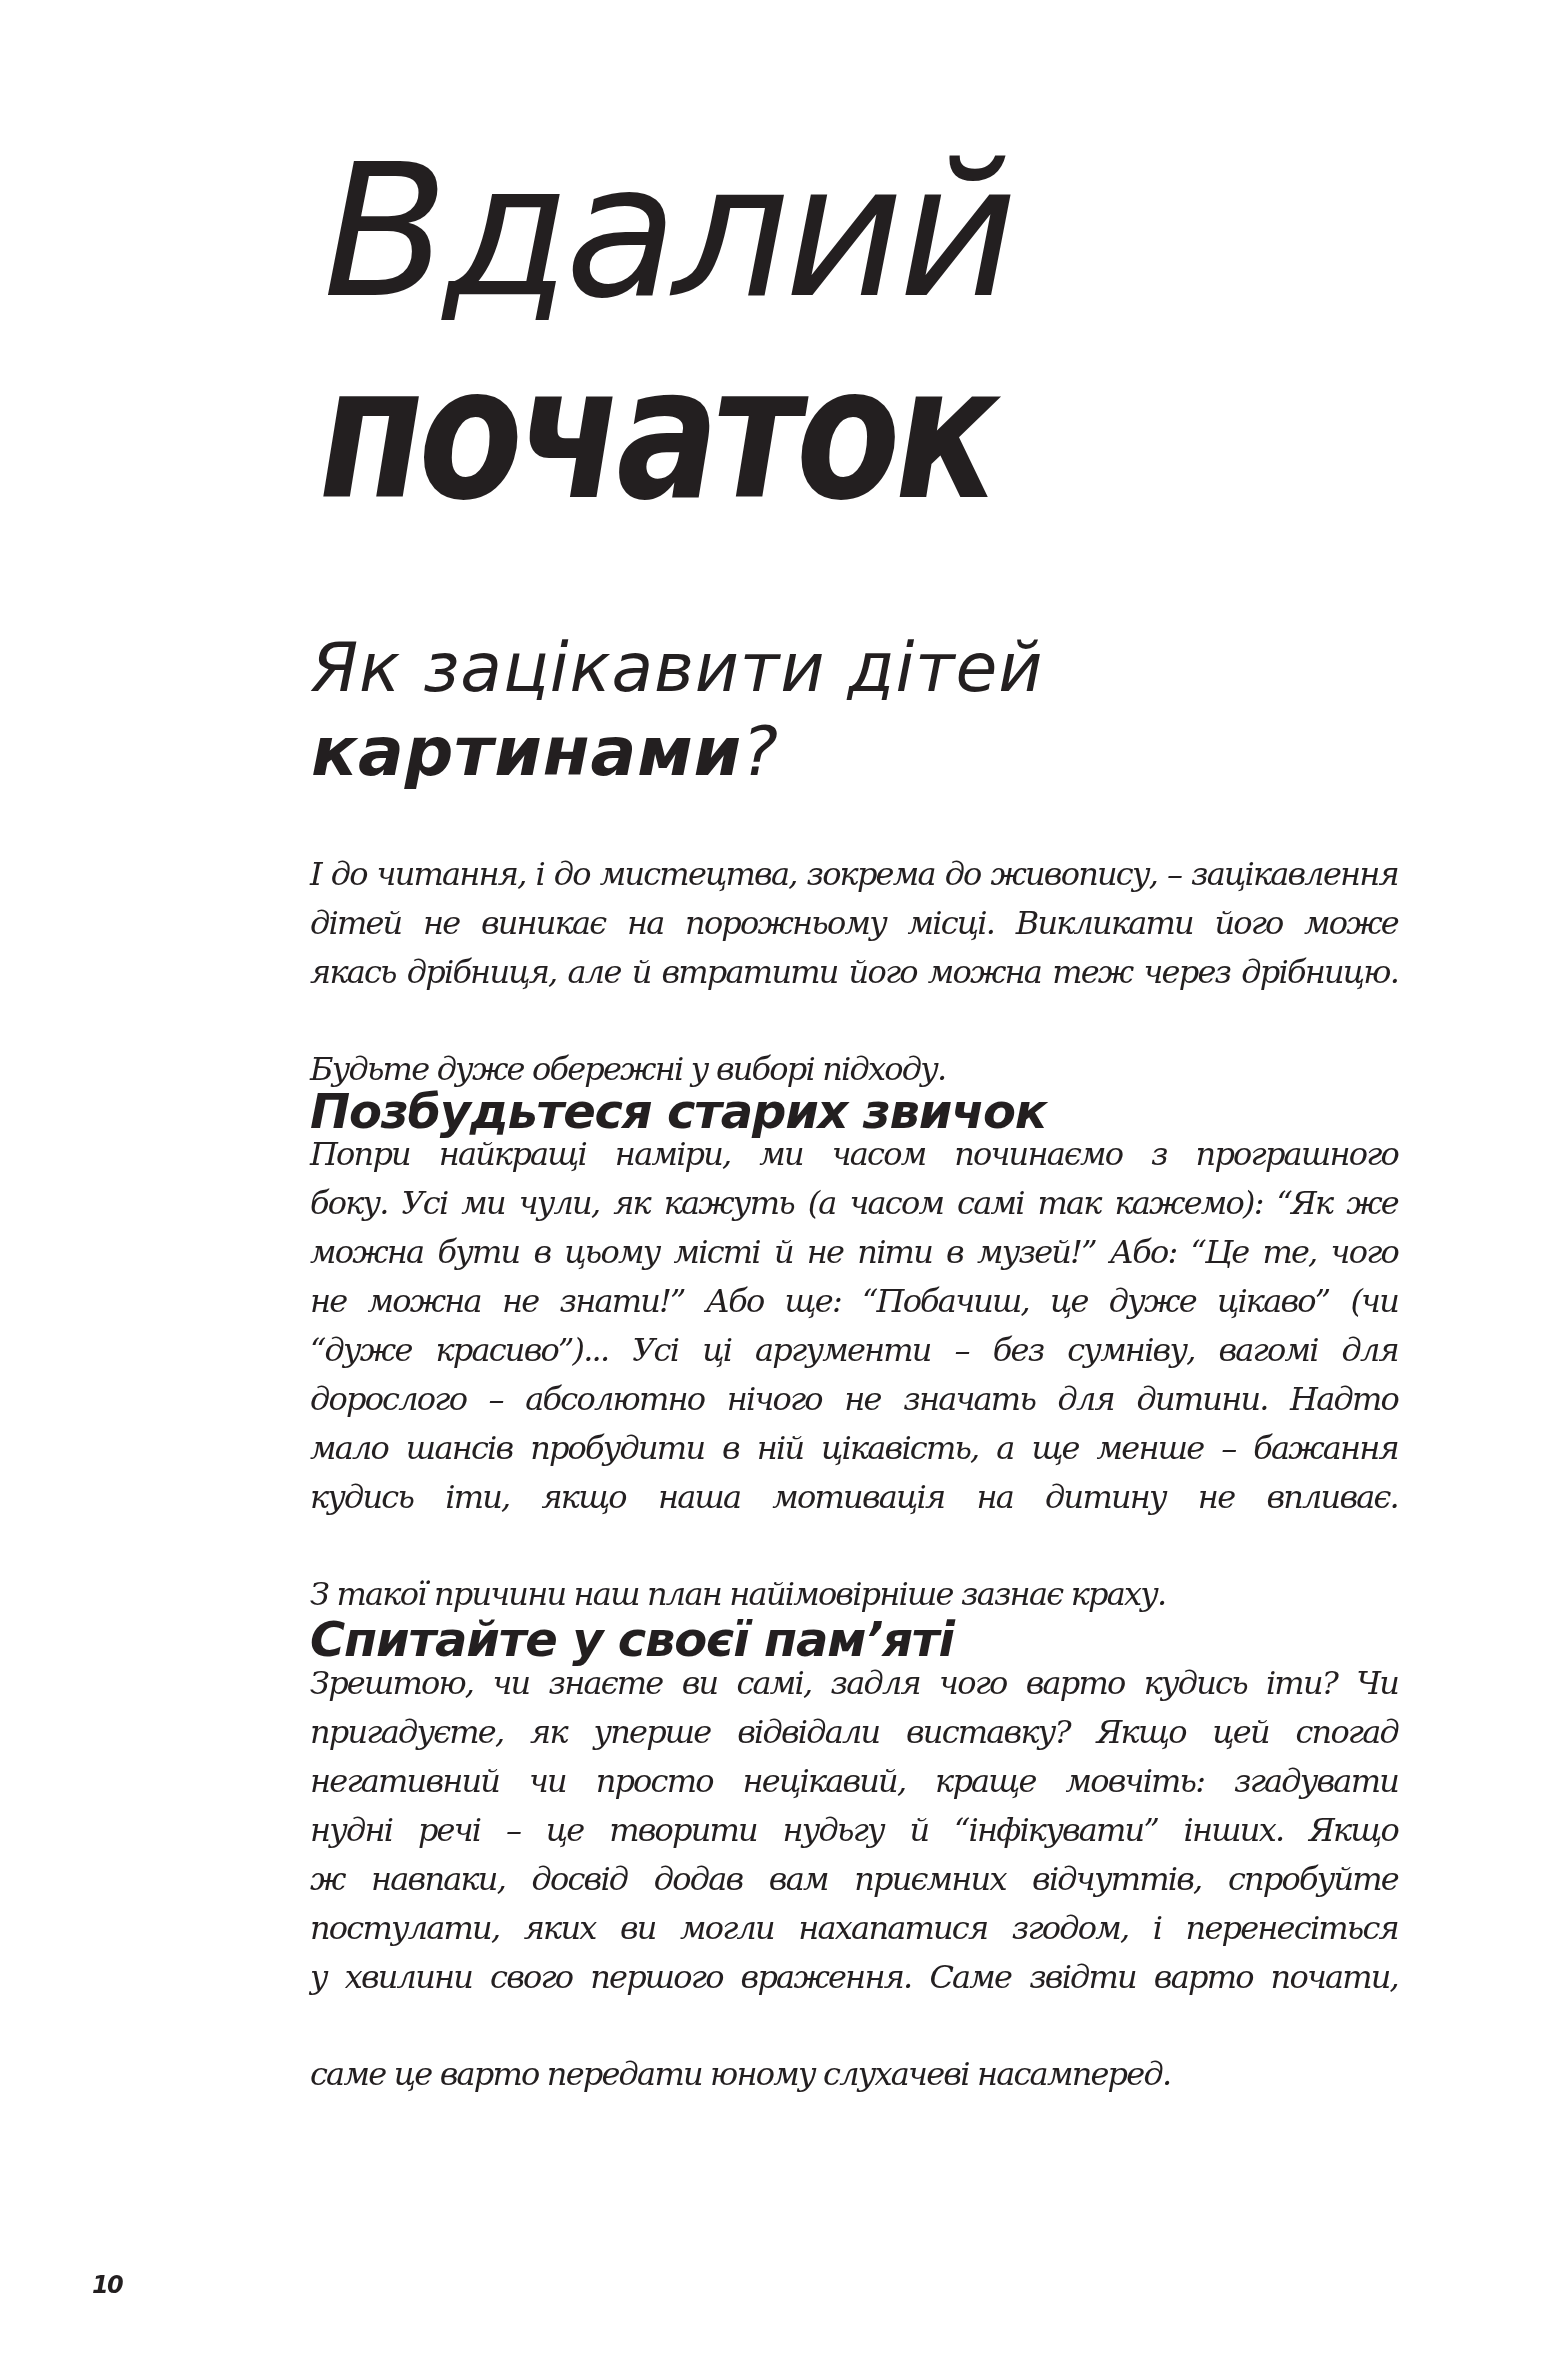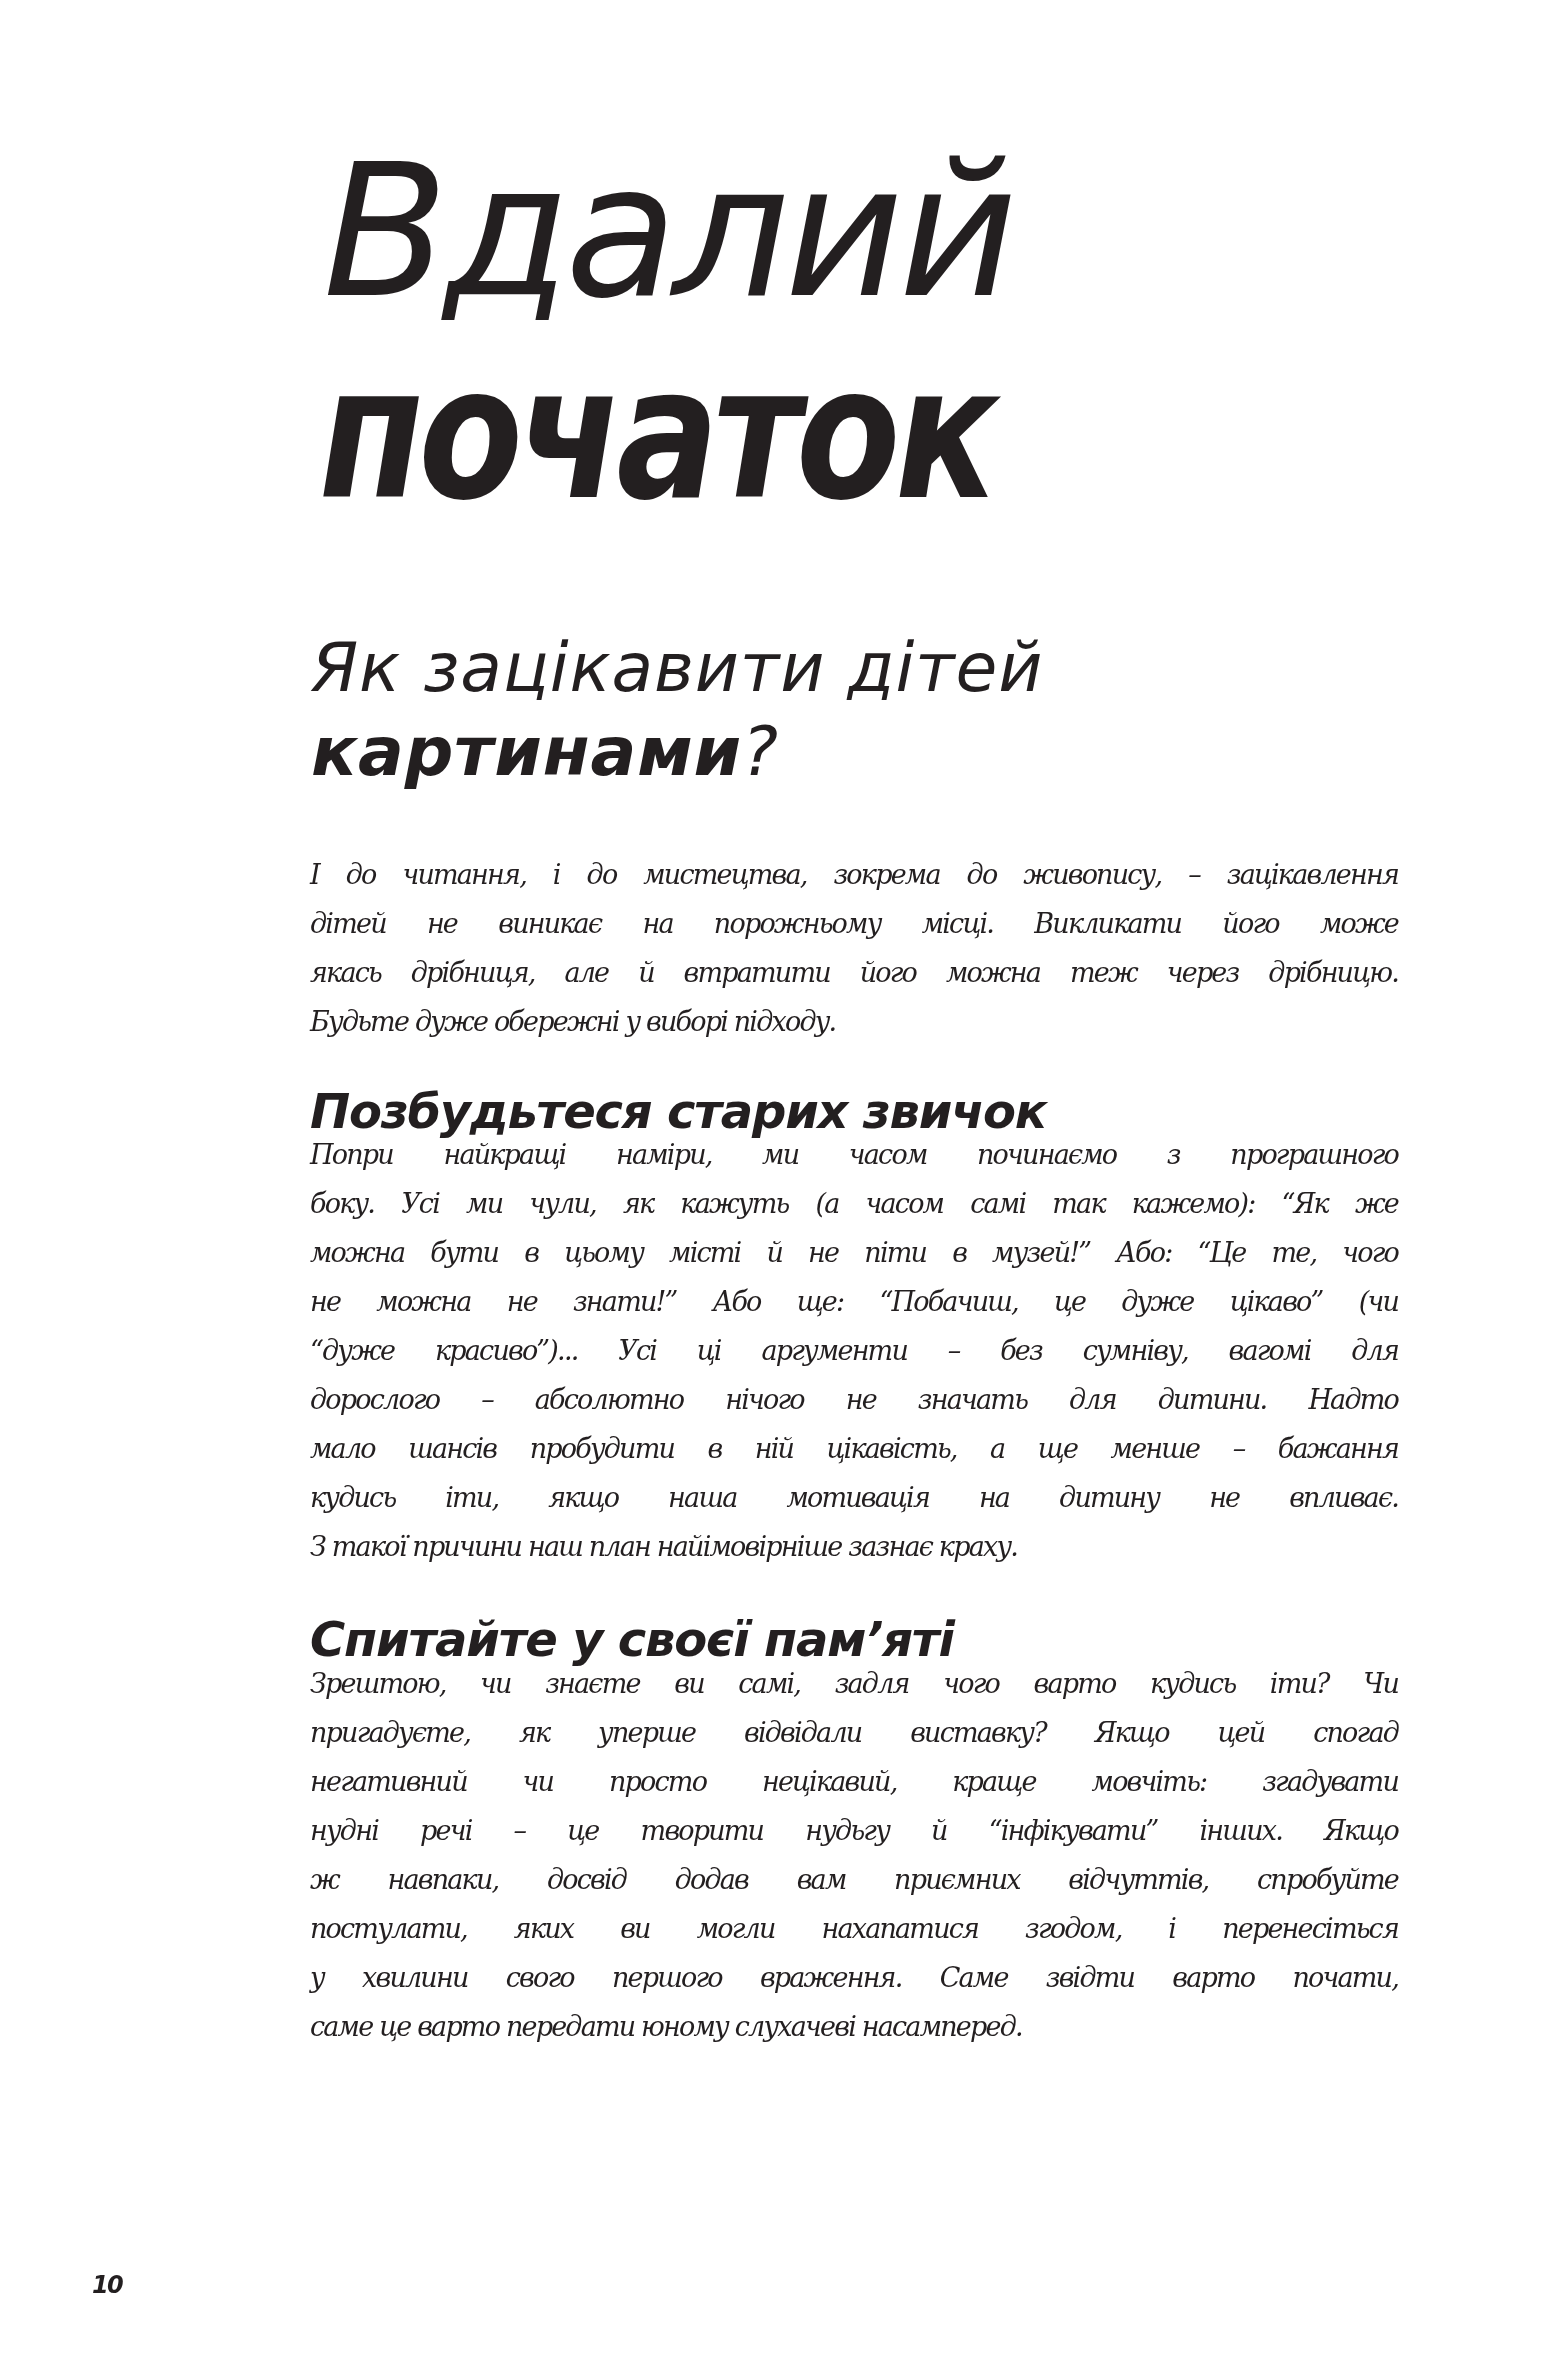--- a/index.html
+++ b/index.html
@@ -66,37 +66,38 @@
   .subtitle .light { font-weight: 300; }
   .subtitle .bold { font-weight: 700; }
   .subtitle .q { font-weight: 300; }
   .subtitle .line { display: block; }
 
   .body-block {
     position: absolute;
     left: 310px;
     width: 1088px;
     font-family: "DejaVu Serif", serif;
-    font-size: 27px;
+    font-size: 32px;
     color: #231f20;
   }
   .body-line {
     display: block;
     height: 49px;
     line-height: 49px;
     white-space: nowrap;
     text-align: justify;
     text-align-last: justify;
     letter-spacing: -1.8px;
     word-spacing: 0px;
     transform-origin: left center;
   }
   .body-line.last {
     text-align: left;
     text-align-last: left;
+    margin-top: 48px;
   }
   .section-heading {
     position: absolute;
     left: 310px;
     margin: 0;
     font-family: "DejaVu Sans", sans-serif;
     font-weight: 700;
     font-size: 48px;
     line-height: 49px;
     letter-spacing: -1.2px;

